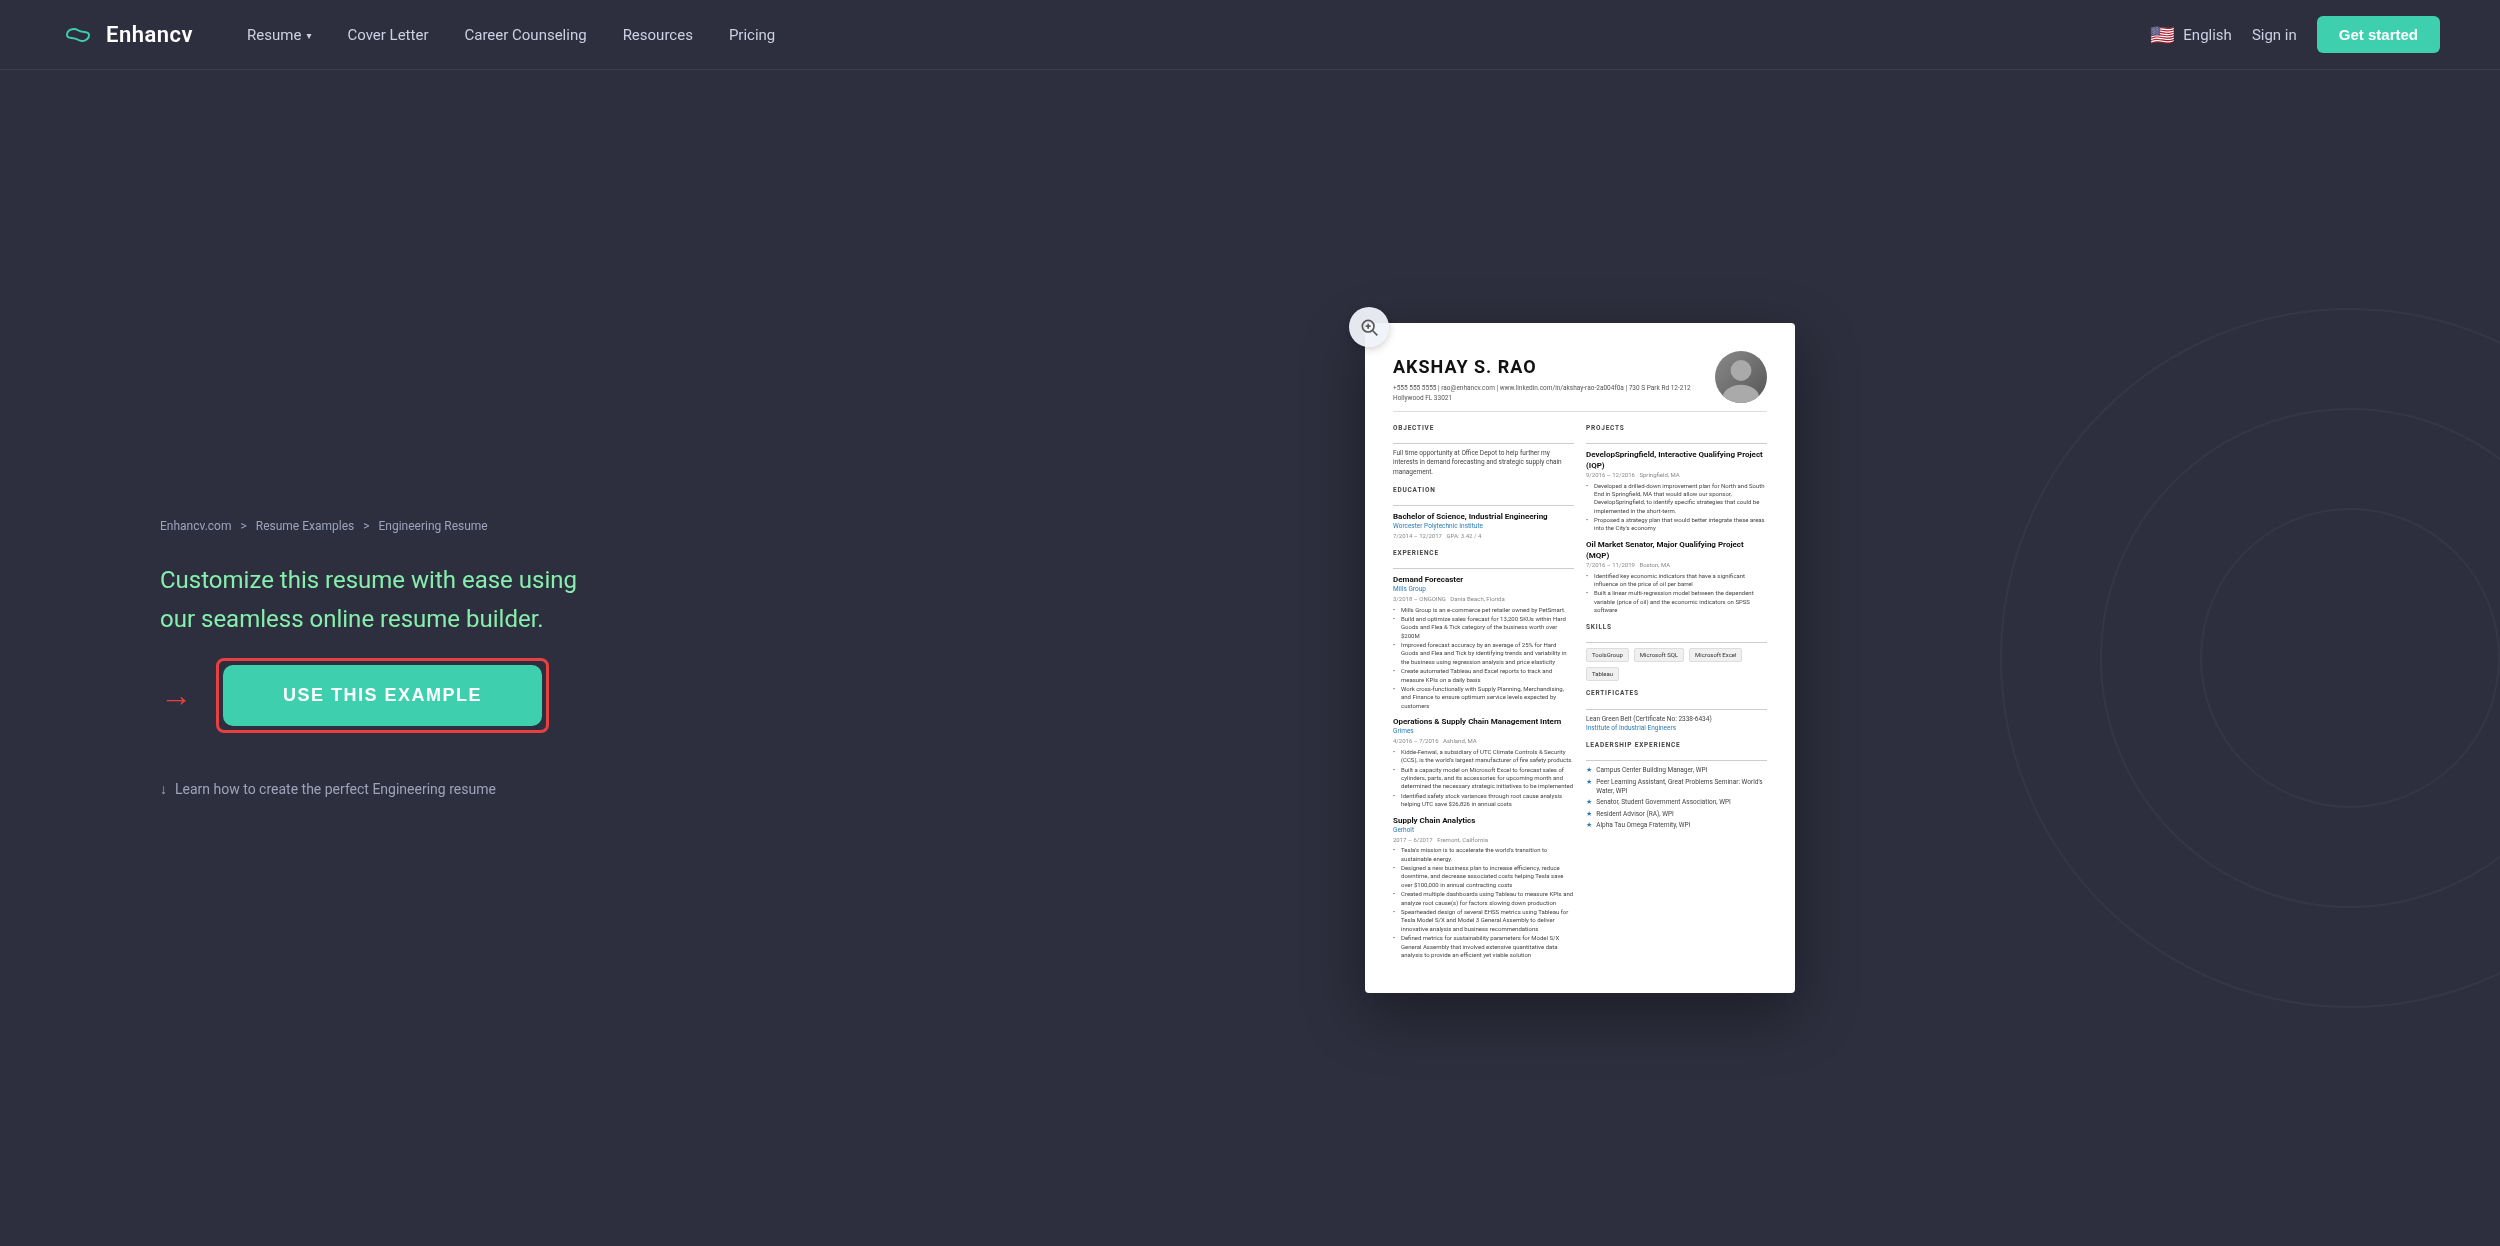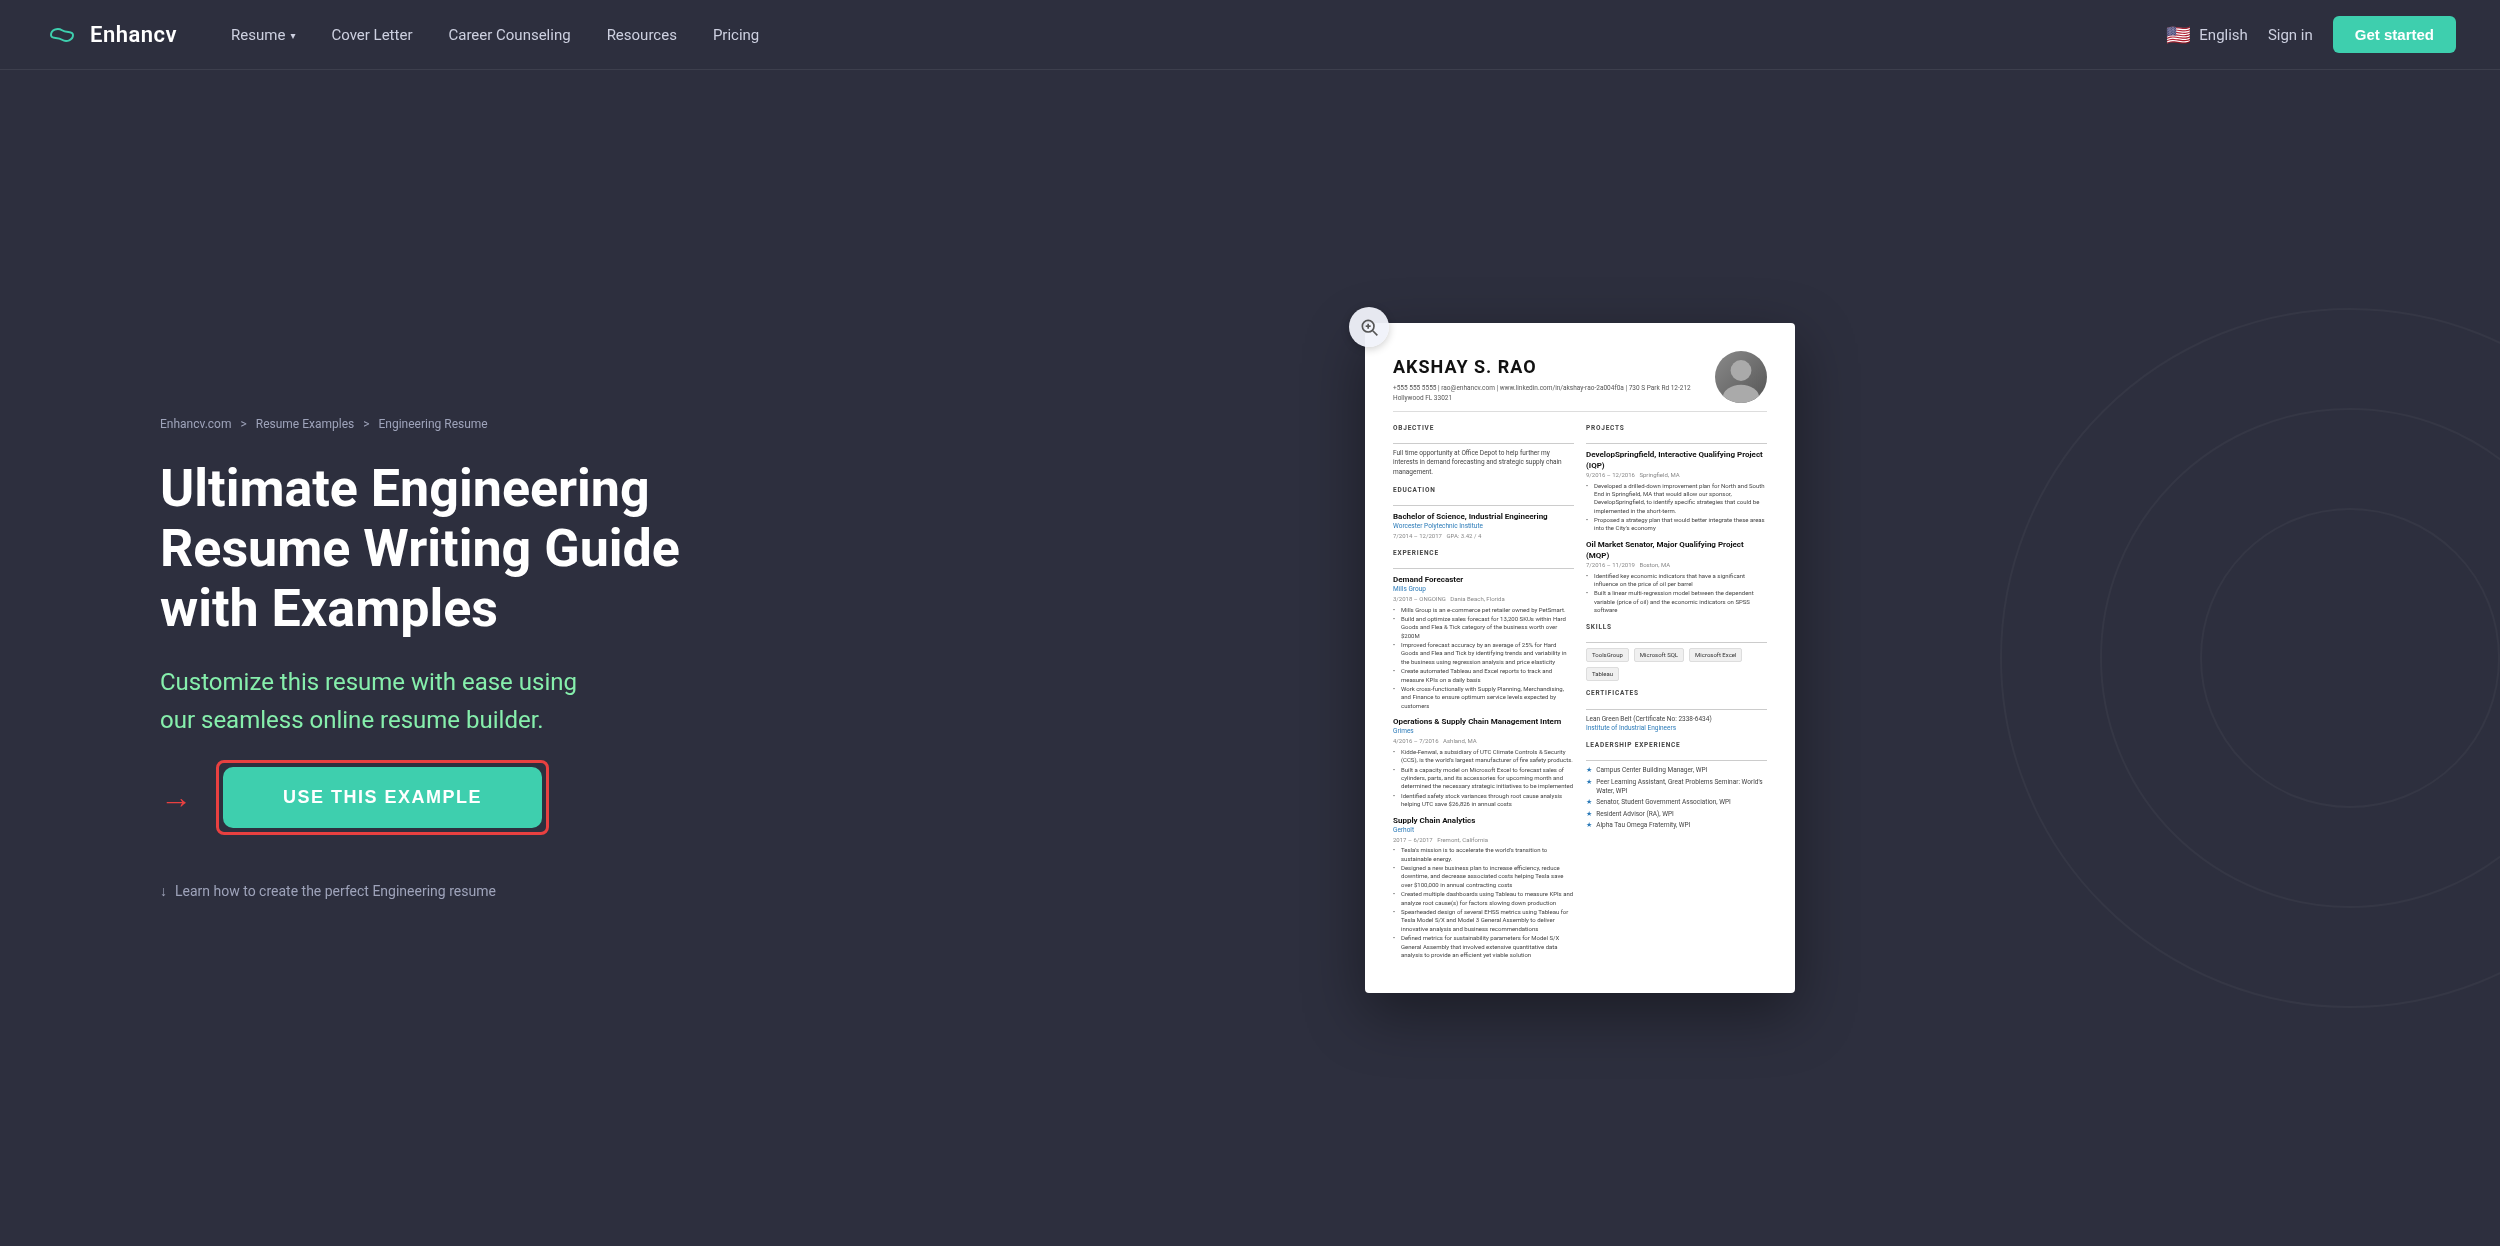--- a/index.html
+++ b/index.html
@@ -7,21 +7,21 @@
       font-family: -apple-system, BlinkMacSystemFont, 'Segoe UI', Roboto, sans-serif;
       background-color: #2d2f3e;
       min-height: 100vh;
       color: #fff;
     }
 
     
     nav {
       display: flex;
       align-items: center;
-      padding: 0 44px;
+      padding: 0 60px;
       height: 70px;
       background-color: #2d2f3e;
       border-bottom: 1px solid rgba(255,255,255,0.08);
       position: relative;
       z-index: 10;
     }
     .nav-logo {
       display: flex;
       align-items: center;
       gap: 10px;
@@ -384,21 +384,20 @@
   </div>
 
   <div class="left-col">
     <div class="breadcrumb">
       <span>Enhancv.com</span>
       <span class="sep">&gt;</span>
       <span>Resume Examples</span>
       <span class="sep">&gt;</span>
       <span>Engineering Resume</span>
     </div>
-    <h1 class="hero-title">Ultimate Engineering Resume Writing Guide with Examples</h1>
     <p class="hero-subtitle">Customize this resume with ease using our seamless online resume builder.</p>
     <div class="cta-area">
       <span class="arrow-icon">→</span>
       <div class="btn-use-example-wrapper">
         <button class="btn-use-example">USE THIS EXAMPLE</button>
       </div>
     </div>
     <div class="learn-more">
       <span class="down-arrow">↓</span>
       <span>Learn how to create the perfect Engineering resume</span>

